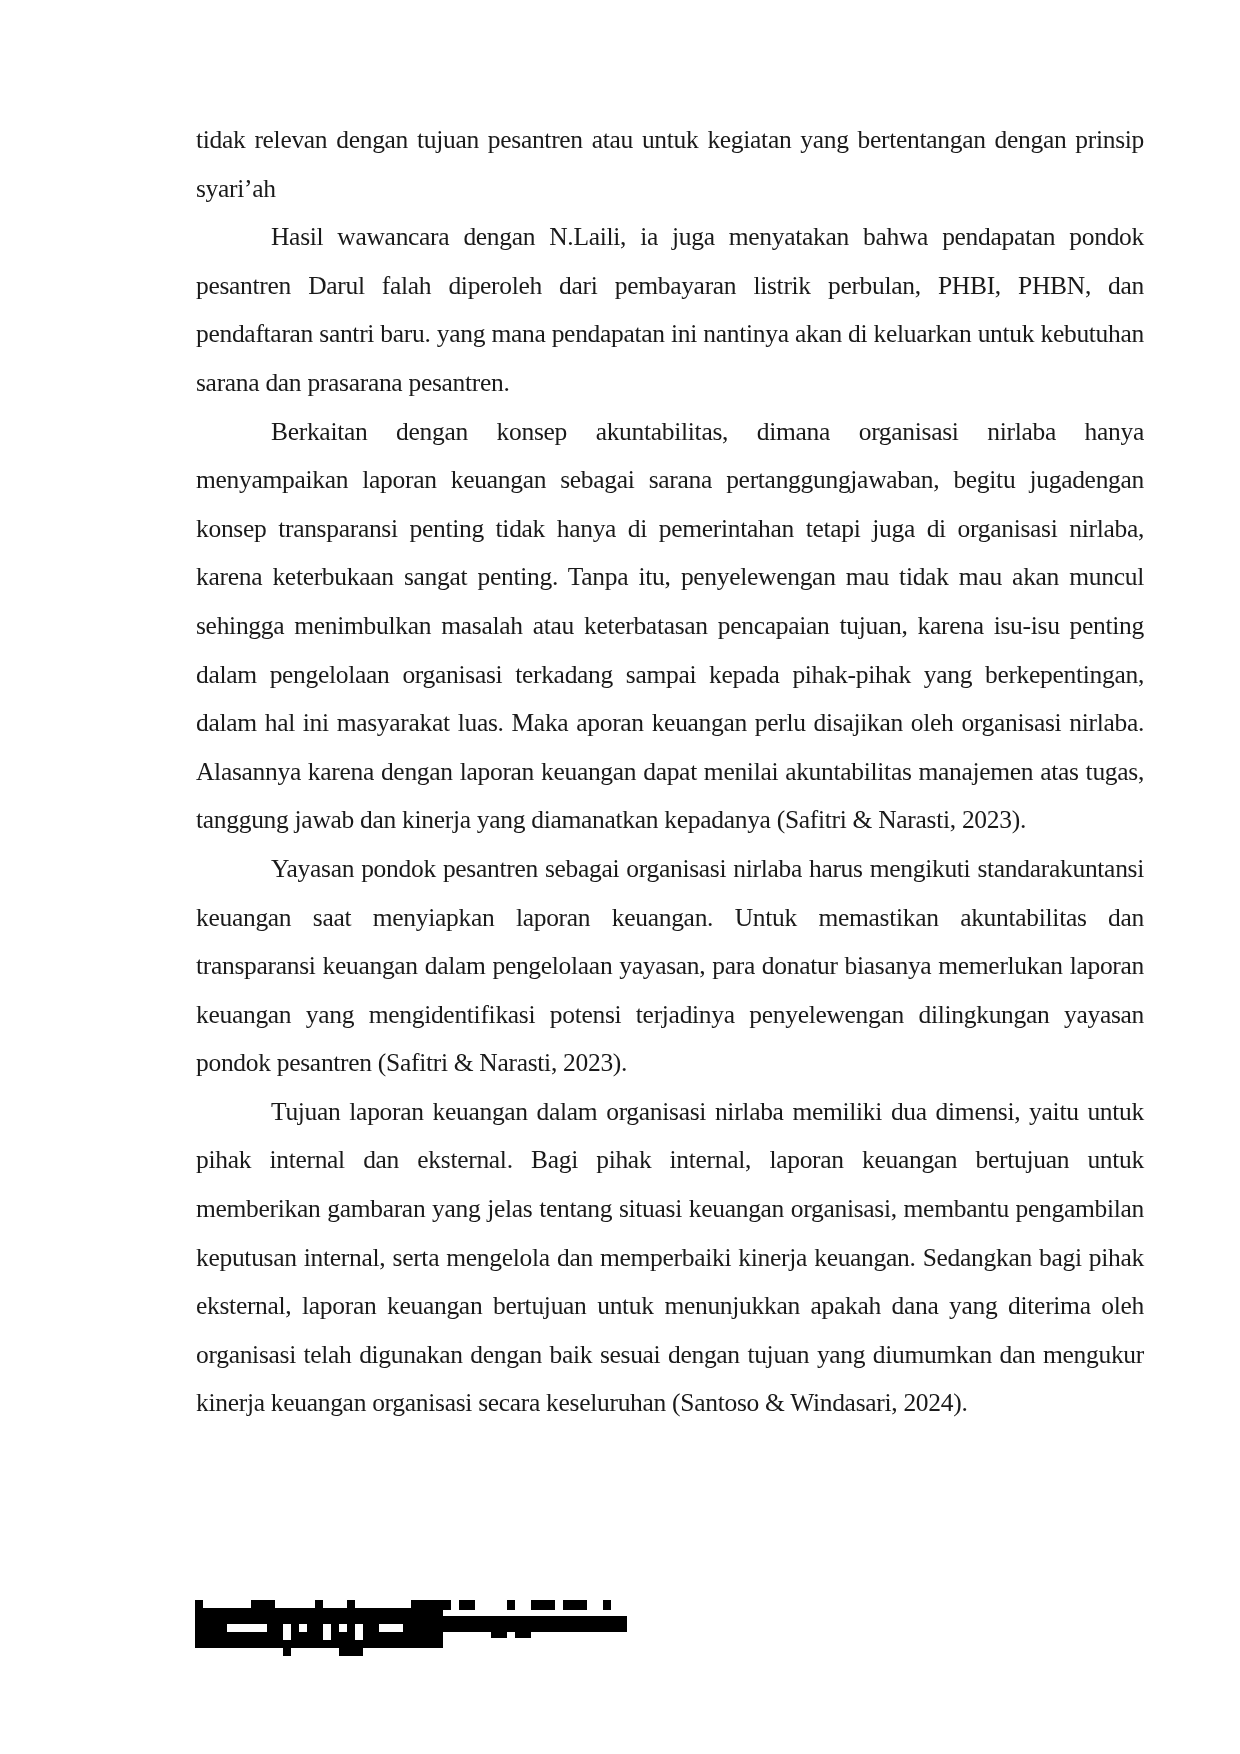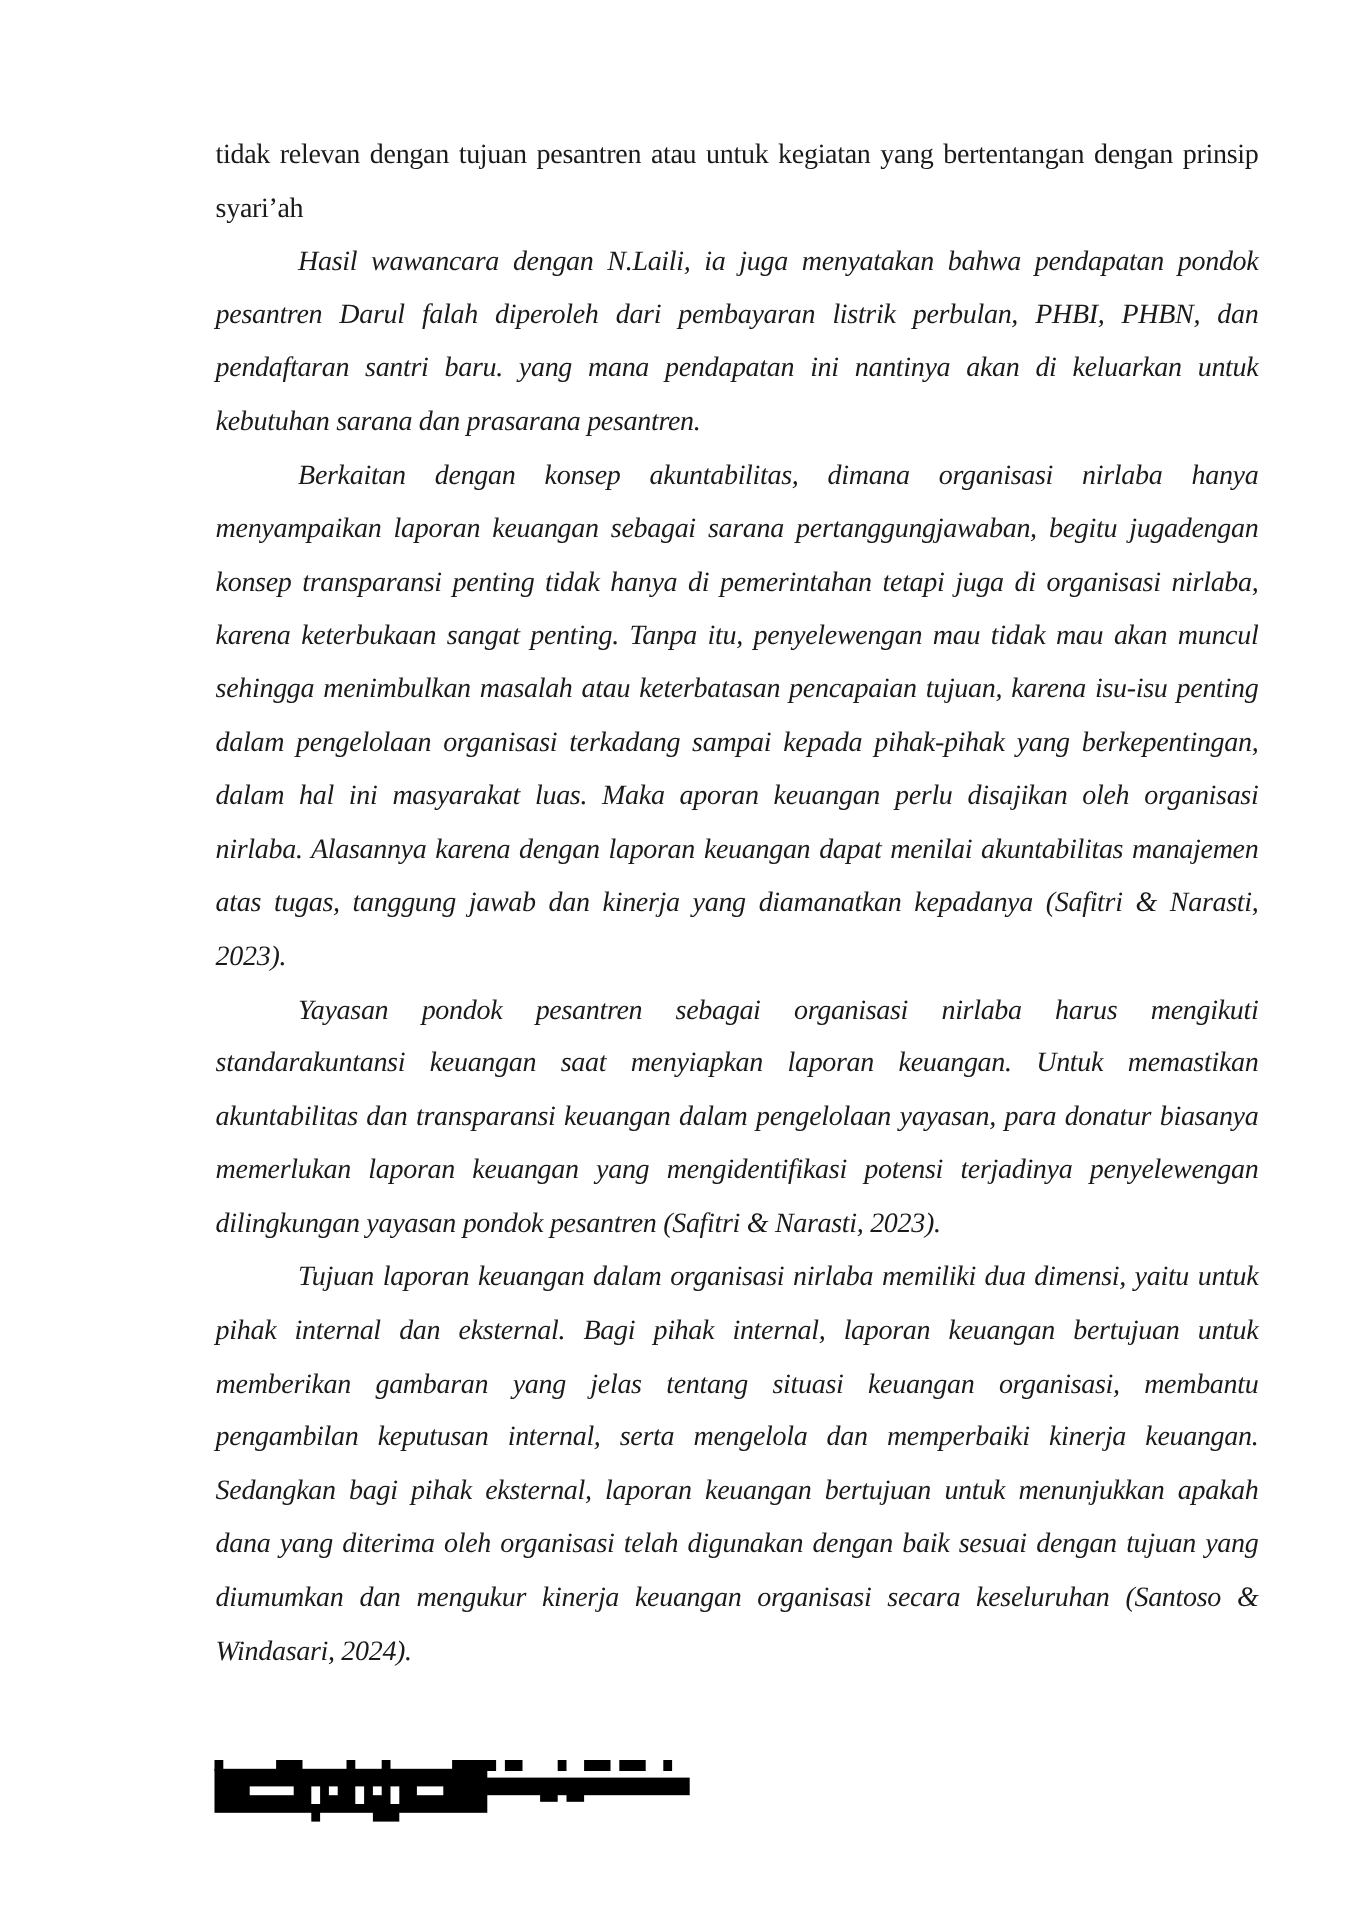--- a/index.html
+++ b/index.html
@@ -33,21 +33,20 @@
       color: #1a1a1a;
       letter-spacing: -0.3px;
     }
     .para {
       margin: 0;
       text-align: justify;
       text-align-last: left;
     }
     .para.indent {
       text-indent: 75px;
-      font-style: italic;
     }
     .redaction {
       position: absolute;
       left: 176px;
       top: 1600px;
       width: 432px;
       height: 60px;
     }
     .redaction .blk {
       position: absolute;

